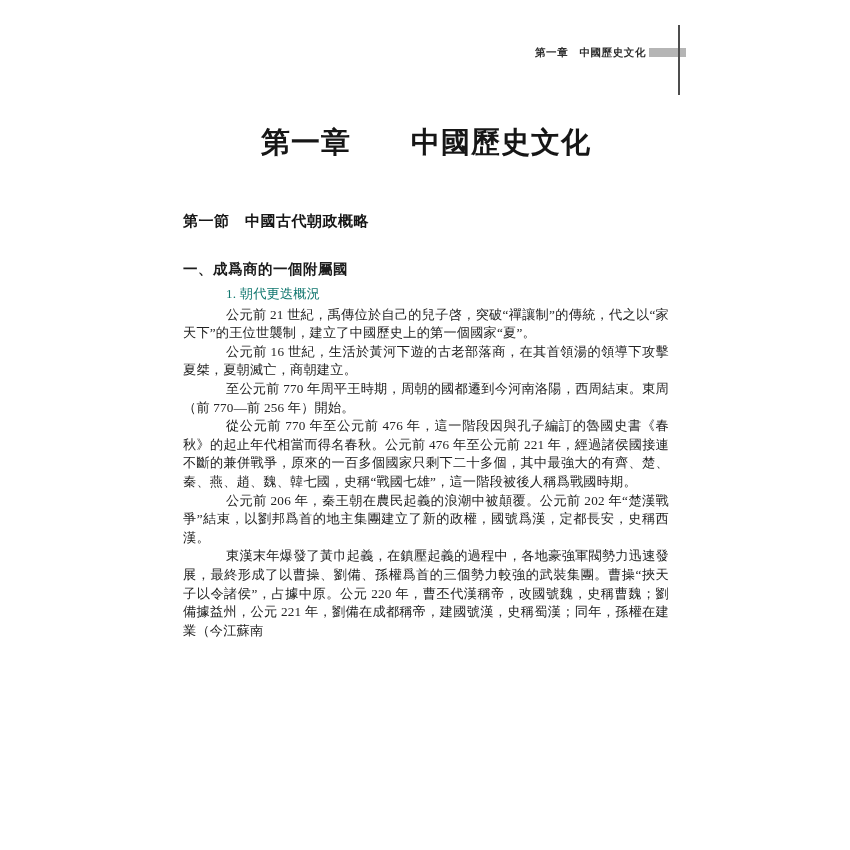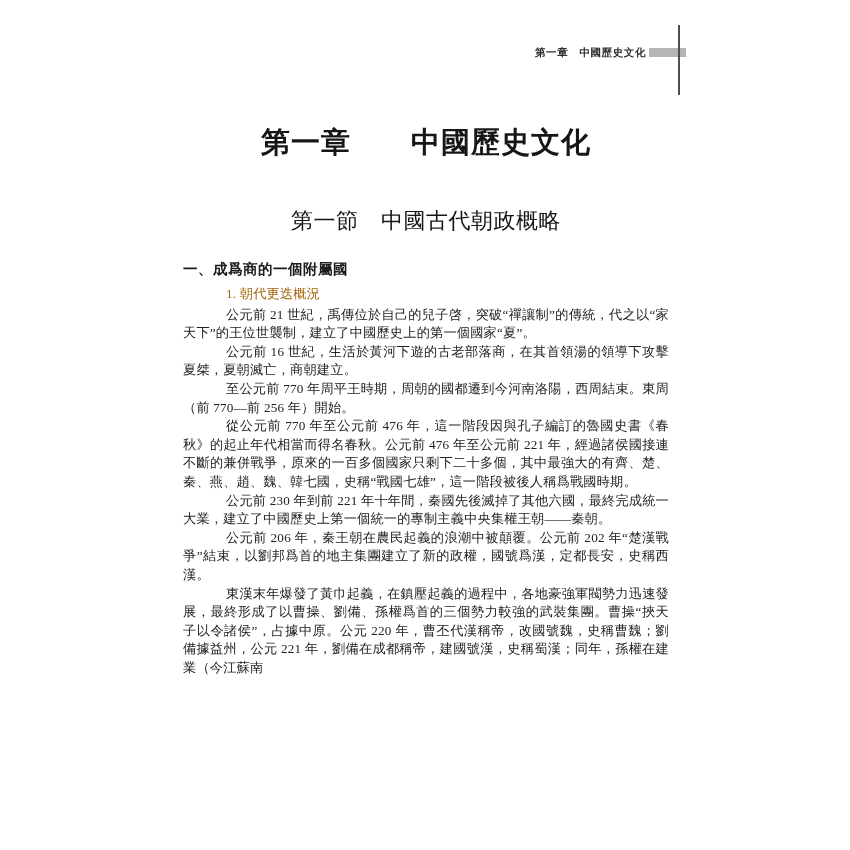--- a/index.html
+++ b/index.html
@@ -90,43 +90,43 @@
     font-size: 29px;
     line-height: 32px;
     font-weight: bold;
     text-align: center;
     letter-spacing: 1px;
     color: #161616;
     white-space: nowrap;
   }
   .section-title {
     margin: 52px 0 0 0;
-    font-size: 22px;
+    font-size: 15px;
     line-height: 22px;
-    font-weight: normal;
-    text-align: center;
+    font-weight: bold;
+    text-align: left;
     letter-spacing: 0.5px;
     color: #161616;
     white-space: nowrap;
   }
   .list-heading {
     margin: 27px 0 0 0;
     font-family: "Liberation Sans", "DejaVu Sans", sans-serif;
     font-size: 14.5px;
     line-height: 20px;
     font-weight: bold;
     color: #1c1c1c;
     letter-spacing: 0.5px;
   }
   .sub-heading {
     margin: 6px 0 0 0;
     font-size: 13.2px;
     line-height: 18.6px;
     text-indent: 43px;
-    color: #a16207;
+    color: #0f766e;
     letter-spacing: 0.2px;
   }
   .body-text {
     margin-top: 2px;
   }
   .body-text p {
     margin: 0;
     font-size: 13.2px;
     line-height: 18.6px;
     letter-spacing: 0.2px;
@@ -150,21 +150,20 @@
     <h1 class="chapter-title">第一章　　中國歷史文化</h1>
     <h2 class="section-title">第一節　中國古代朝政概略</h2>
     <h3 class="list-heading">一、成爲商的一個附屬國</h3>
     <p class="sub-heading">1. 朝代更迭概況</p>
 
     <div class="body-text">
       <p>公元前 21 世紀，禹傳位於自己的兒子啓，突破“禪讓制”的傳統，代之以“家天下”的王位世襲制，建立了中國歷史上的第一個國家“夏”。</p>
       <p>公元前 16 世紀，生活於黃河下遊的古老部落商，在其首領湯的領導下攻擊夏桀，夏朝滅亡，商朝建立。</p>
       <p>至公元前 770 年周平王時期，周朝的國都遷到今河南洛陽，西周結束。東周（前 770—前 256 年）開始。</p>
       <p>從公元前 770 年至公元前 476 年，這一階段因與孔子編訂的魯國史書《春秋》的起止年代相當而得名春秋。公元前 476 年至公元前 221 年，經過諸侯國接連不斷的兼併戰爭，原來的一百多個國家只剩下二十多個，其中最強大的有齊、楚、秦、燕、趙、魏、韓七國，史稱“戰國七雄”，這一階段被後人稱爲戰國時期。</p>
-      <p>公元前 230 年到前 221 年十年間，秦國先後滅掉了其他六國，最終完成統一大業，建立了中國歷史上第一個統一的專制主義中央集權王朝——秦朝。</p>
       <p>公元前 206 年，秦王朝在農民起義的浪潮中被顛覆。公元前 202 年“楚漢戰爭”結束，以劉邦爲首的地主集團建立了新的政權，國號爲漢，定都長安，史稱西漢。</p>
       <p>東漢末年爆發了黃巾起義，在鎮壓起義的過程中，各地豪強軍閥勢力迅速發展，最終形成了以曹操、劉備、孫權爲首的三個勢力較強的武裝集團。曹操“挾天子以令諸侯”，占據中原。公元 220 年，曹丕代漢稱帝，改國號魏，史稱曹魏；劉備據益州，公元 221 年，劉備在成都稱帝，建國號漢，史稱蜀漢；同年，孫權在建業（今江蘇南</p>
     </div>
   </div>
 
   <div class="footer-hline"></div>
   <div class="footer-vline"></div>
   <div class="page-number">1</div>
 
 </div>

